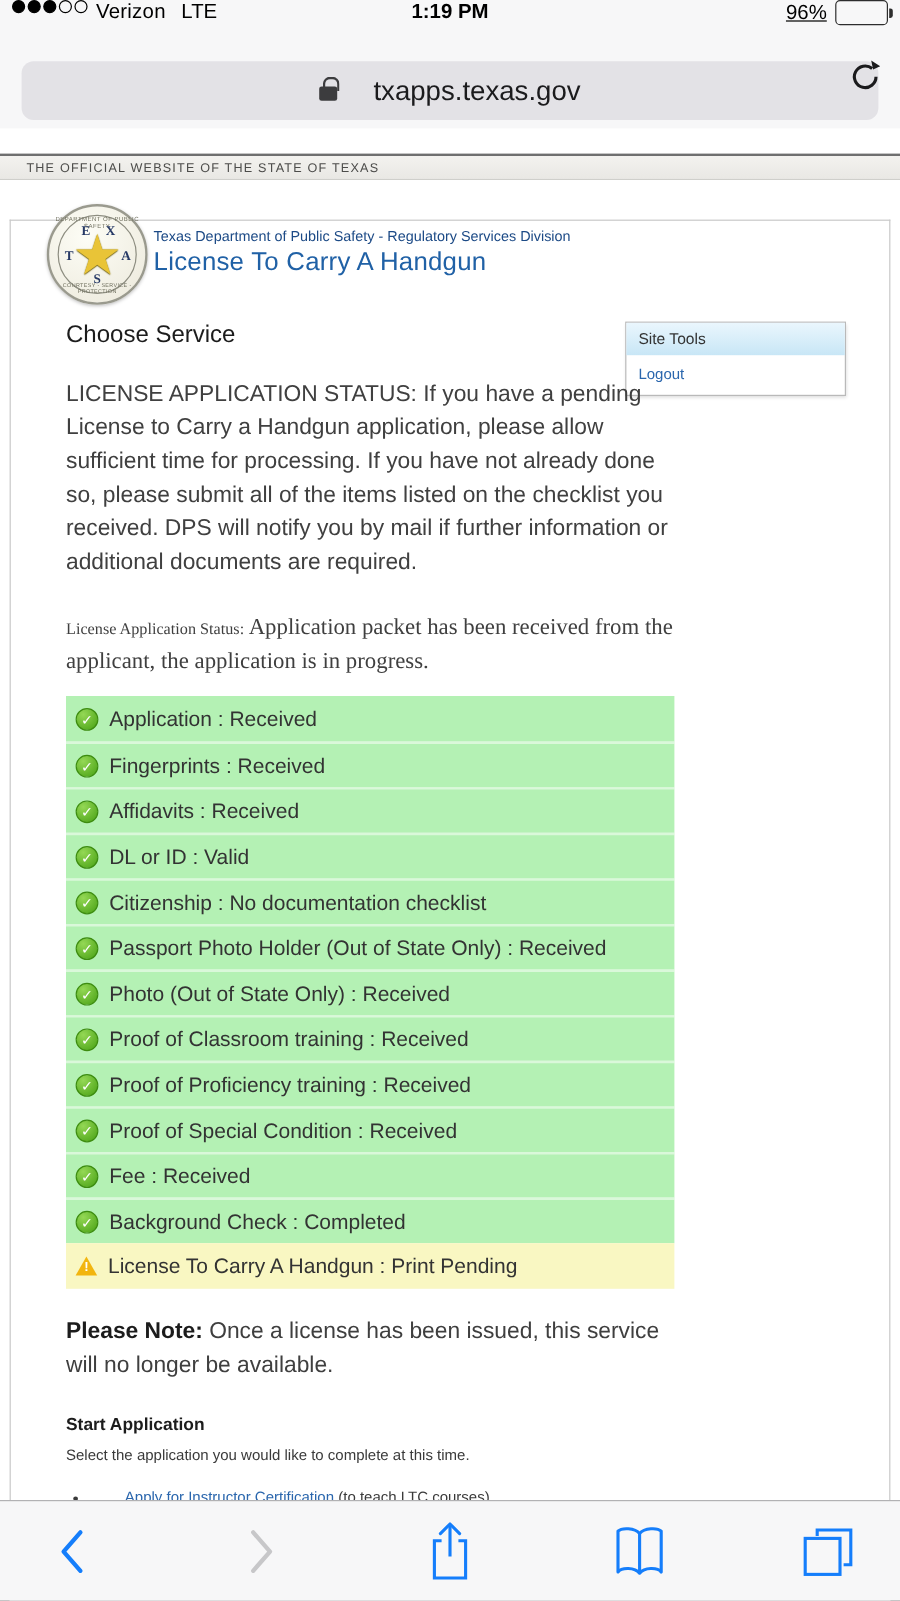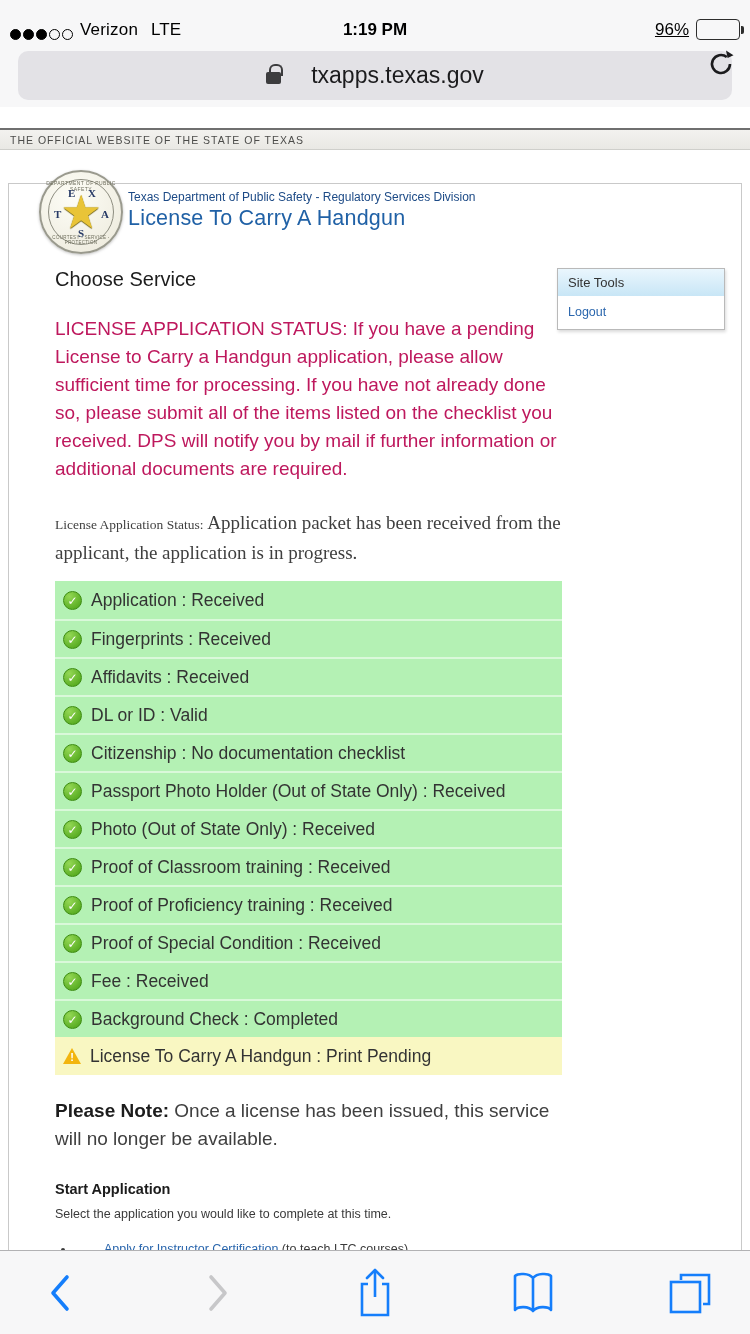--- a/index.html
+++ b/index.html
@@ -2,21 +2,21 @@
 <html><head>
 <meta charset="utf-8">
 <style>
   * { margin:0; padding:0; box-sizing:border-box; }
   html,body { background:#000; }
   body { font-family:"Liberation Sans","DejaVu Sans",sans-serif; }
   .phone { position:relative; width:750px; height:1334px; background:#fff; overflow:hidden; margin:0 auto; }
 
   
   .status-bar { position:absolute; top:0; left:0; right:0; height:40px; background:#f7f7f8;
-    display:flex; align-items:flex-end; padding:0 10px; font-size:17px; color:#000; }
+    display:flex; align-items:flex-start; padding:0 10px; font-size:17px; color:#000; }
   .signal-dots { display:flex; align-items:center; gap:2px; margin-right:7px; }
   .dot { width:11px; height:11px; border-radius:50%; border:1px solid #000; background:transparent; }
   .dot.filled { background:#000; }
   .carrier { margin-right:13px; letter-spacing:.2px; }
   .network { color:#000; }
   .sb-time { position:absolute; left:0; right:0; text-align:center; font-weight:700; font-size:17px; pointer-events:none; }
   .sb-right { margin-left:auto; display:flex; align-items:center; gap:7px; z-index:2;text-decoration:underline; }
   .battery-icon { position:relative; width:44px; height:21px; border:1.5px solid #2d2d2d; border-radius:4px; padding:2px; }
   .battery-fill { height:100%; width:90%; background:#000; border-radius:1px; }
   .battery-nub { position:absolute; right:-5px; top:6px; width:3px; height:8px; background:#2d2d2d; border-radius:0 2px 2px 0; }
@@ -26,21 +26,21 @@
   .url-field { position:absolute; left:18px; right:18px; top:11px; height:49px; background:#e3e2e6;
     border-radius:10px; display:flex; align-items:center; justify-content:center; font-size:23px; color:#1b1b1d;gap:20px; }
   .lock-icon { position:relative; width:15px; height:12px; background:#3c3c3e; border-radius:2px; margin-right:10px; margin-top:5px; }
   .lock-icon::before { content:''; position:absolute; top:-8px; left:2.5px; width:10px; height:10px;
     border:2.5px solid #3c3c3e; border-bottom:none; border-radius:6px 6px 0 0; }
   .reload-btn { position:absolute; right:12px; top:9px; width:32px; height:32px; background:none; border:none; cursor:pointer; }
 
   
   .tx-banner { position:absolute; top:128px; left:0; right:0; height:22px;
     background:linear-gradient(#f3f2ef,#e9e8e4); border-top:2px solid #6f6f6f; border-bottom:1px solid #cfcfcb;
-    display:flex; align-items:center; padding:0 10px; font-size:10.5px; letter-spacing:1px; color:#4c4c4a; }
+    display:flex; align-items:center; padding:0 22px; font-size:10.5px; letter-spacing:1px; color:#4c4c4a; }
 
   
   .card { position:absolute; top:183px; left:8px; right:8px; bottom:0; background:#fff; border:1px solid #c9c9c9; border-bottom:none; }
 
   .seal { position:absolute; left:30px; top:-14px; width:84px; height:84px; border-radius:50%;
     background:radial-gradient(circle at 40% 32%, #fdfdf6, #ebe8da); border:2px solid #9a9a8e;
     box-shadow:0 1px 3px rgba(0,0,0,.25); }
   .seal::before { content:''; position:absolute; inset:7px; border:1px solid #8d8d80; border-radius:50%; }
   .seal-star { position:absolute; left:0; right:0; top:7px; text-align:center; font-size:46px; line-height:66px;
     color:#e9c437; text-shadow:0 0 1px #9c8a22, 0 1px 1px #6d5e12; }
@@ -49,28 +49,28 @@
   .sl-t { top:36px; left:13px; } .sl-a { top:36px; right:12px; }
   .sl-s { bottom:13px; left:0; right:0; text-align:center; }
   .seal-arc { position:absolute; left:0; right:0; text-align:center; color:#6d6d5c; }
   .seal-arc.top { top:8px; font-size:5px; letter-spacing:.4px; }
   .seal-arc.bottom { bottom:7px; font-size:4.5px; letter-spacing:.3px; }
 
   .masthead { position:absolute; left:119px; top:6px; }
   .division { font-size:12px; color:#1c4a86; margin-bottom:2px; }
   .app-title { font-size:21.5px; color:#2061a6; letter-spacing:.2px; }
 
-  .site-tools { position:absolute; right:16px; top:84px; width:168px; background:#fff; border:1px solid #b9b9b9;
+  .site-tools { position:absolute; right:36px; top:84px; width:184px; background:#fff; border:1px solid #b9b9b9;
     box-shadow:1px 2px 3px rgba(0,0,0,.15); }
   .st-header { background:linear-gradient(#eaf6fd,#c8e6f6); padding:6px 10px; font-size:13px; color:#333; cursor:pointer; }
   .st-item { padding:9px 10px 10px; font-size:12.5px; color:#2a66ad; cursor:pointer; }
 
   .main { position:absolute; left:46px; top:0; width:507px; }
   .page-heading { margin-top:84px; font-size:20px; font-weight:500; color:#1c1c1c; }
-  .status-paragraph { margin-top:24px; font-size:19px; line-height:28px; color:#be185d; }
+  .status-paragraph { margin-top:24px; font-size:19px; line-height:28px; color:#404040; }
   .status-line { margin-top:26px; font-size:19px; line-height:28px; color:#3f3f3f;font-family:Liberation Serif, serif; }
   .status-line .small-label { font-size:13.5px; color:#3f3f3f; }
 
   .checklist { margin-top:14px; }
   .cl-row { display:flex; align-items:center; height:38px; padding:0 8px; font-size:17.5px; color:#333; }
   .cl-row.ok { background:#b4f1b4; }
   .cl-row.ok + .cl-row.ok { border-top:2px solid rgba(255,255,255,.5); }
   .cl-row.warn { background:#f9f7c2; }
   .check-icon { width:19px; height:19px; border-radius:50%; flex:0 0 19px; margin-right:9px;
     background:radial-gradient(circle at 32% 26%, #94d855, #47a013); border:1px solid #3d8c10;

